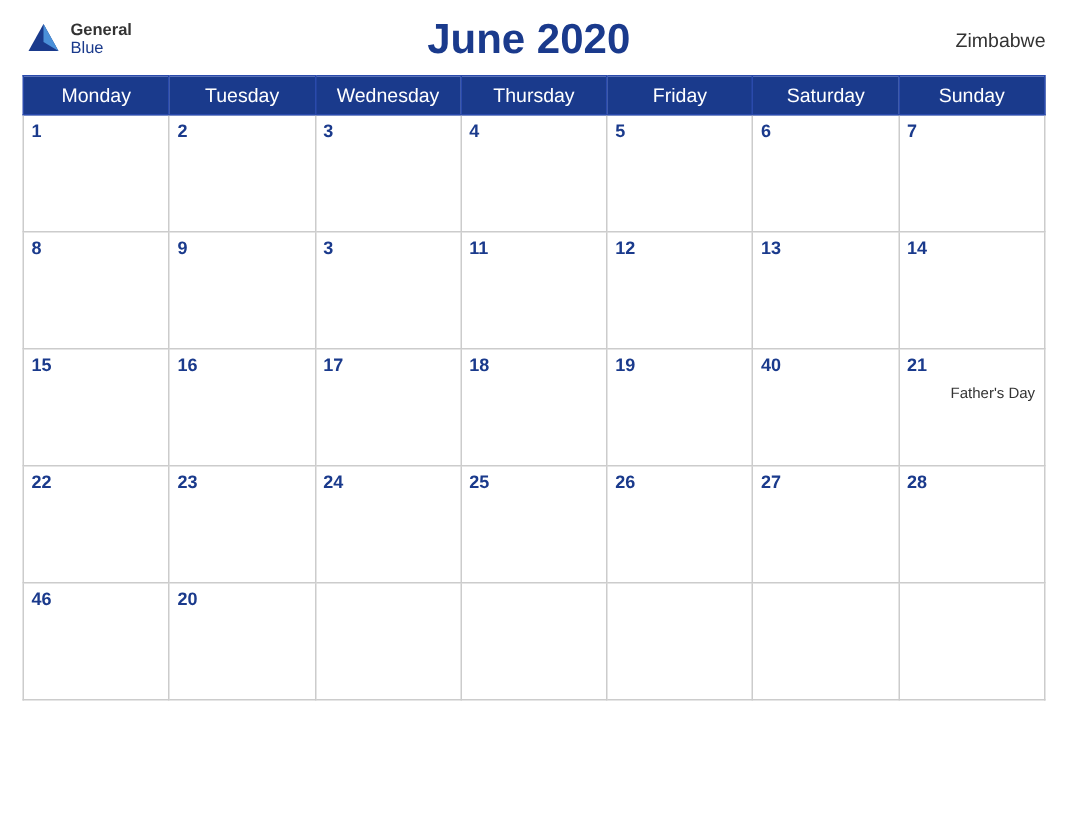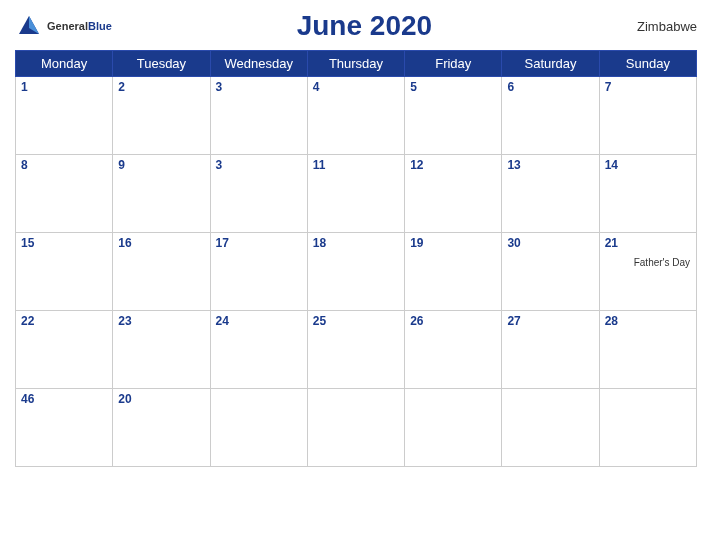--- a/index.html
+++ b/index.html
@@ -22,31 +22,32 @@
       justify-content: space-between;
       margin-bottom: 8px;
     }
     .logo-area {
       display: flex;
       align-items: center;
       gap: 4px;
     }
     .logo-text {
       display: flex;
+      flex-direction: column;
       line-height: 1.1;
     }
     .logo-general {
       font-size: 11px;
       color: #333;
       font-weight: bold;
     }
     .logo-blue {
       font-size: 11px;
       color: #1a3a8c;
-      font-weight: bold;
+      font-weight: normal;
     }
     .logo-icon {
       width: 28px;
       height: 28px;
     }
     .calendar-title {
       font-size: 28px;
       color: #1a3a8c;
       font-weight: bold;
       text-align: center;
@@ -183,21 +184,21 @@
           <td>
             <span class="day-number">17</span>
           </td>
           <td>
             <span class="day-number">18</span>
           </td>
           <td>
             <span class="day-number">19</span>
           </td>
           <td>
-            <span class="day-number">30</span>
+            <span class="day-number">40</span>
           </td>
           <td><span class="day-number">21</span><span class="day-event">Father's Day</span></td>
         </tr>
         <tr class="week-row">
           <td>
             <span class="day-number">22</span>
           </td>
           <td>
             <span class="day-number">23</span>
           </td>

